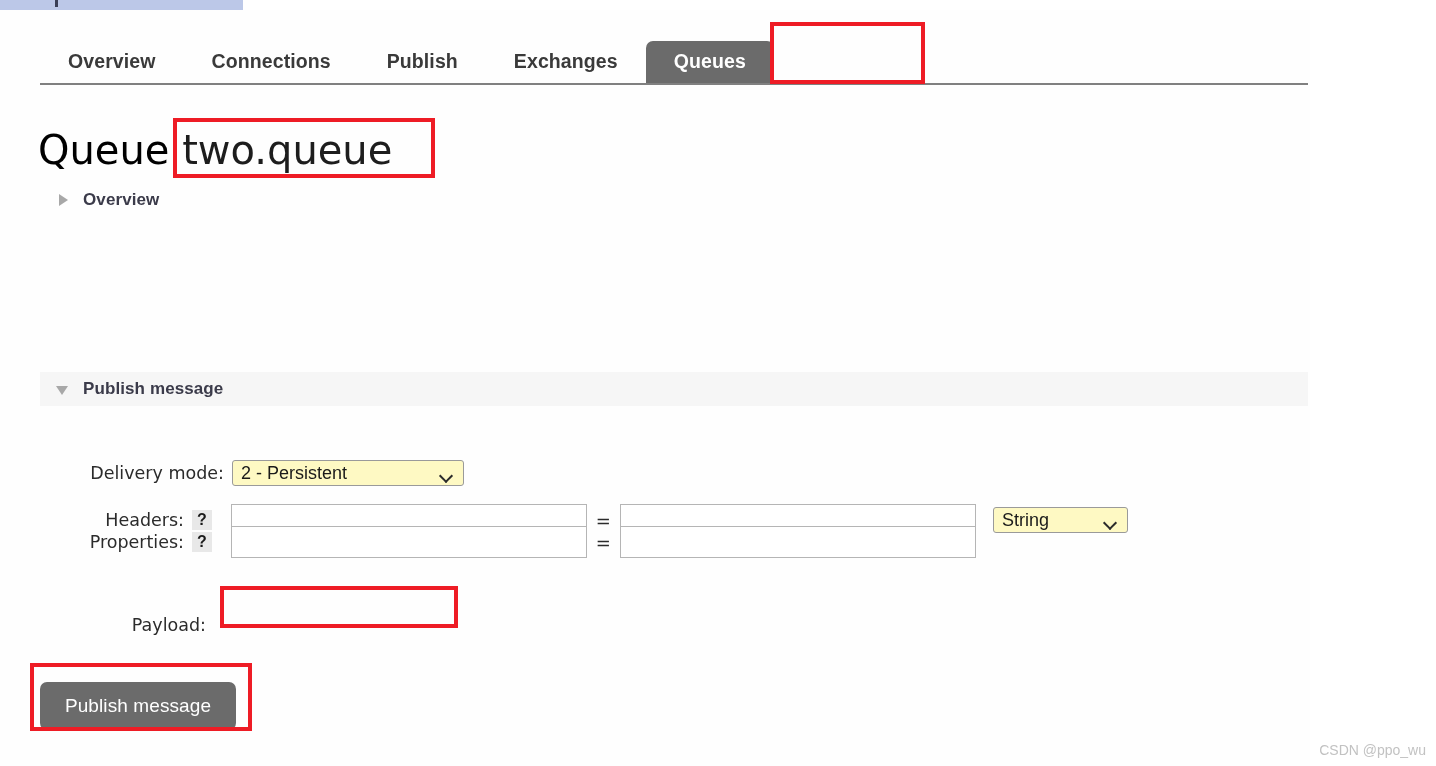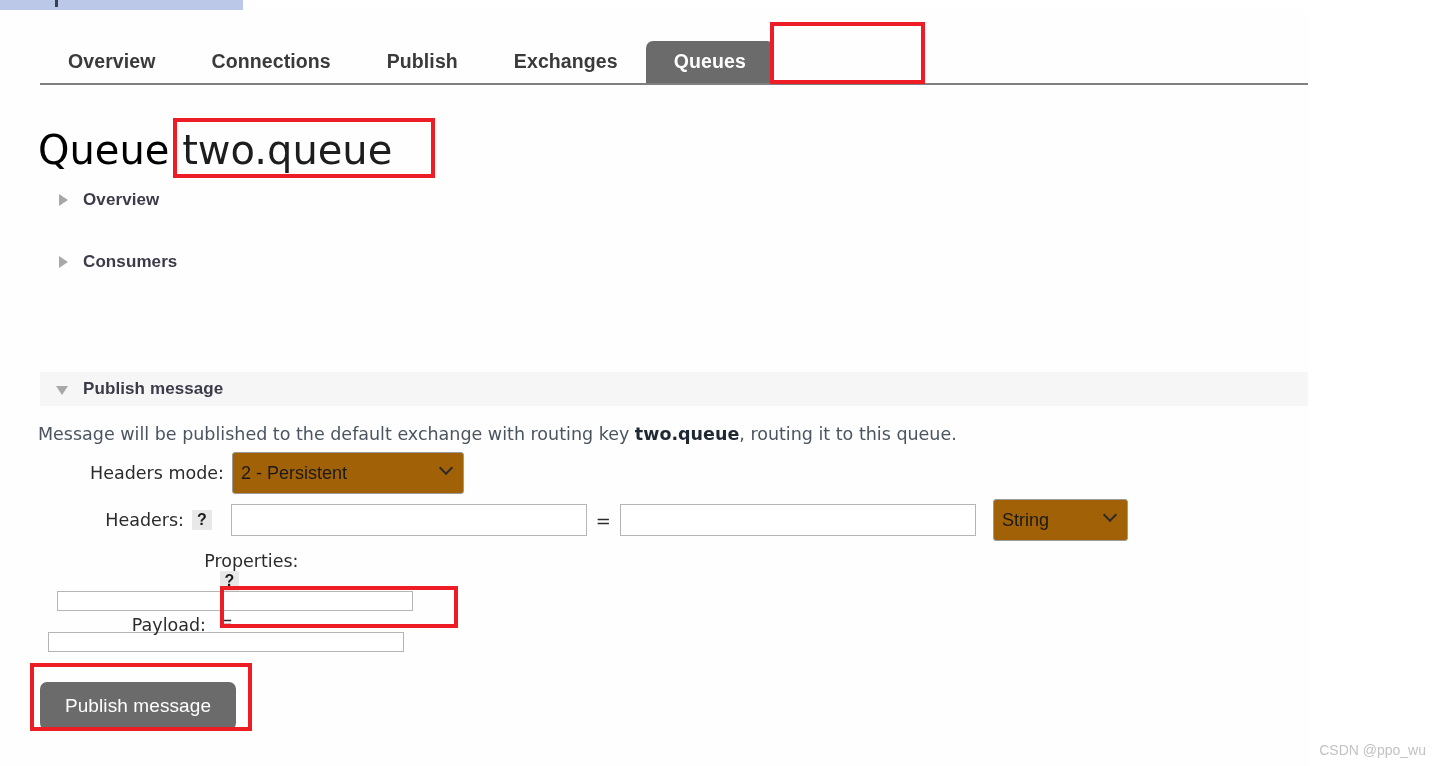--- a/index.html
+++ b/index.html
@@ -154,24 +154,24 @@
     font-family: "Liberation Sans", sans-serif;
     padding: 2px 5px 3px 5px;
     margin-left: 8px;
     line-height: 15px;
   }
 
   select.ui-select {
     font-family: "Liberation Sans", sans-serif;
     font-size: 18px;
     color: #1a1a1a;
-    background: #a16207;
+    background: #fef9c3;
     border: 1px solid #9a9a9a;
     border-radius: 3px;
-    height: 42px;
+    height: 26px;
     padding: 0 8px;
     appearance: none;
     -webkit-appearance: none;
   }
   .select-wrap { position: relative; display: inline-block; }
   .select-wrap .chev {
     position: absolute; right: 12px; top: 11px;
     width: 11px; height: 11px;
     pointer-events: none;
   }
@@ -273,37 +273,30 @@
     <div class="page-title">
       <span class="kind">Queue</span>
       <span class="name">two.queue</span>
     </div>
 
     <div class="section collapsed" style="top:174px">
       <span class="tri right"></span>
       <span class="section-label">Overview</span>
     </div>
 
-    <div class="section collapsed" style="top:236px">
-      <span class="tri right"></span>
-      <span class="section-label">Consumers</span>
-    </div>
 
 
     <div class="section expanded" style="top:362px;height:34px">
       <span class="tri down"></span>
       <span class="section-label">Publish message</span>
     </div>
 
-    <div class="pub-desc">
-      <span>Message will be published to the default exchange with routing key </span><b>two.queue</b><span>, routing it to this queue.</span>
-    </div>
 
     <div class="form-row" style="left:38px; top:446px;">
-      <span class="row-label" style="width:186px">Headers mode:</span>
+      <span class="row-label" style="width:186px">Delivery mode:</span>
       <span class="select-wrap" style="margin-left:8px">
         <select class="ui-select" style="width:232px">
           <option>2 - Persistent</option>
         </select>
         <span class="chev"></span>
       </span>
     </div>
 
     <div class="form-row" style="left:38px; top:493px;">
       <span class="row-label" style="width:146px">Headers:</span>
@@ -312,21 +305,21 @@
       <span class="eq">=</span>
       <input class="ui-input" style="width: 356px;" placeholder="">
       <span class="select-wrap" style="margin-left:17px">
         <select class="ui-select" style="width:135px">
           <option>String</option>
         </select>
         <span class="chev"></span>
       </span>
     </div>
 
-    <div class="form-row" style="left:38px; top:541px;flex-direction:column;">
+    <div class="form-row" style="left:38px; top:515px;">
       <span class="row-label" style="width:146px">Properties:</span>
       <span class="qmark">?</span>
       <input class="ui-input" style="width: 356px; margin-left: 19px;" placeholder="">
       <span class="eq">=</span>
       <input class="ui-input" style="width: 356px;" placeholder="">
     </div>
 
     <div class="form-row" style="left:38px; top:598px;">
       <span class="row-label" style="width:168px">Payload:</span>
     </div>

